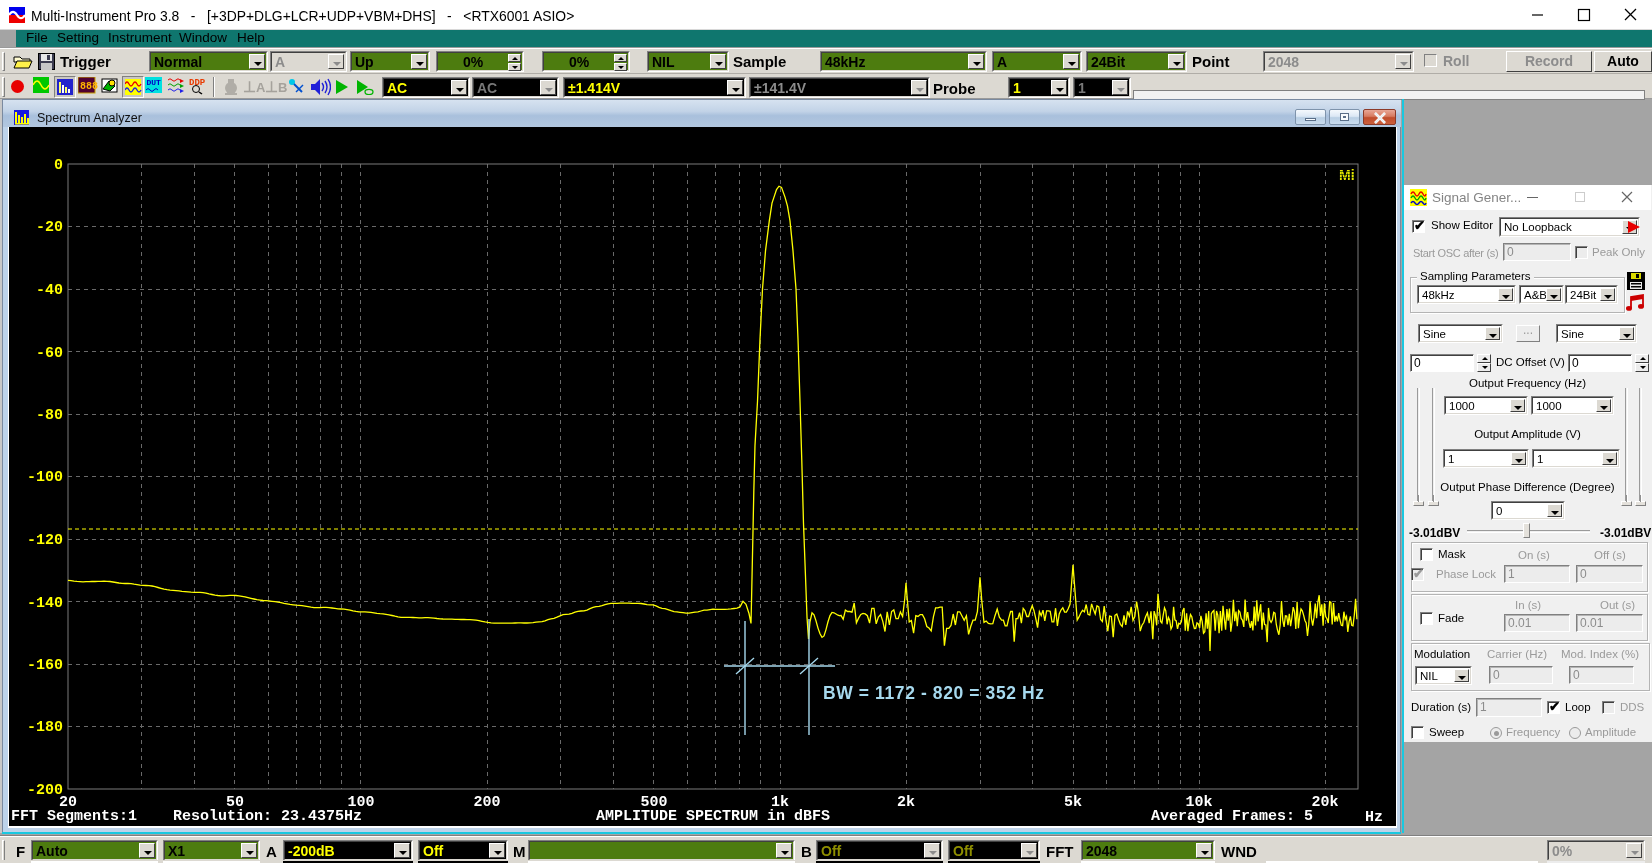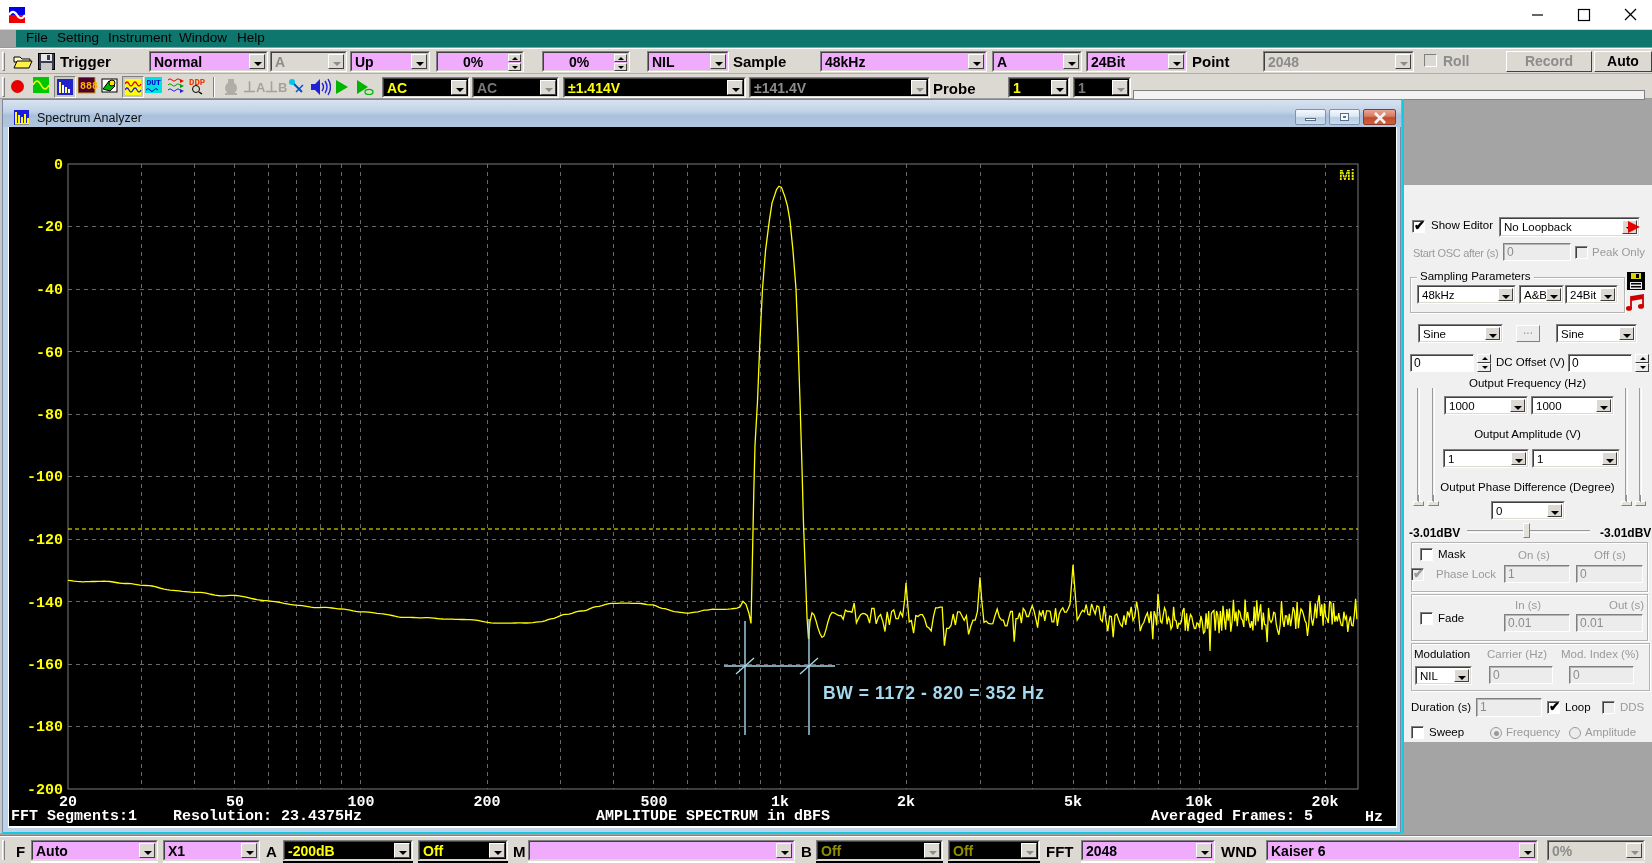--- a/index.html
+++ b/index.html
@@ -1,40 +1,41 @@
 <!DOCTYPE html>
 <html><head><meta charset="utf-8"><style>
 *{margin:0;padding:0;box-sizing:border-box;}
 html,body{width:1652px;height:863px;overflow:hidden;background:#a4a4a4;
 font-family:"Liberation Sans",sans-serif;}
 .abs{position:absolute;}
 .tb{background:#dcd9d2;}
 .lbl{font-weight:bold;font-size:14px;color:#000;}
 .combo{position:absolute;height:21px;border:1px solid;border-color:#808080 #fff #fff #808080;background:#fff;}
-.combo .in{position:absolute;left:0;top:0;right:0;bottom:0;border:1px solid;border-color:#404040 #dcd9d2 #dcd9d2 #404040;background:#f0abfc;}
+.combo .in{position:absolute;left:0;top:0;right:0;bottom:0;border:1px solid;border-color:#404040 #dcd9d2 #dcd9d2 #404040;background:#4d7c0f;}
 .combo.dis .in{background:#dcd9d2;}
 .combo.blk .in{background:#000;}
 .ctext{position:absolute;left:3px;top:1px;font-size:14px;font-weight:bold;white-space:nowrap;}
 .arrow{position:absolute;right:1px;top:1px;bottom:1px;width:16px;background:#dcd9d2;
 border:1px solid;border-color:#fff #404040 #404040 #fff;}
 .arrow.g{}
 .arr-t{position:absolute;left:4px;top:7px;width:0;height:0;border-left:4px solid transparent;border-right:4px solid transparent;border-top:4px solid #000;}
 .arrow.g .arr-t{border-top-color:#8c8c8c;}
 .chk{position:absolute;width:13px;height:13px;background:#fff;border:1px solid;border-color:#808080 #fff #fff #808080;box-shadow:inset 1px 1px 0 #404040;}
 .chk.dis{background:#dcd9d2;}
 .chk .m{position:absolute;left:1px;top:-3px;font-size:13px;font-weight:bold;color:#000;}
 svg text{font-family:"Liberation Mono",monospace;}
 </style></head><body>
 
 <div class="abs" style="left:0;top:0;width:1652px;height:30px;background:#fff;border-bottom:1px solid #d8d8d8;">
  <svg class="abs" style="left:9px;top:7px;" width="16" height="16" viewBox="0 0 20 20">
   <rect x="0" y="0" width="20" height="10" fill="#0000ee"></rect>
       <rect x="0" y="10" width="20" height="10" fill="#ee0000"></rect>
   <path d="M0 10 Q5 2 10 10 Q15 18 20 10" fill="none" stroke="#fff" stroke-width="2.8"></path>
  </svg>
+ <div class="abs" style="left:31px;top:8px;font-size:13.9px;color:#000;">Multi-Instrument Pro 3.8&nbsp;&nbsp;&nbsp;-&nbsp;&nbsp;&nbsp;[+3DP+DLG+LCR+UDP+VBM+DHS]&nbsp;&nbsp;&nbsp;-&nbsp;&nbsp;&nbsp;&lt;RTX6001 ASIO&gt;</div>
  <svg class="abs" style="left:1521px;top:0;" width="126" height="30" viewBox="0 0 126 30">
   <line x1="11" y1="15" x2="22" y2="15" stroke="#000" stroke-width="1.2"></line>
   <rect x="57.5" y="9.5" width="11" height="11" fill="none" stroke="#000" stroke-width="1.2"></rect>
   <line x1="104" y1="9" x2="115" y2="20" stroke="#000" stroke-width="1.2"></line>
   <line x1="115" y1="9" x2="104" y2="20" stroke="#000" stroke-width="1.2"></line>
  </svg>
 </div>
 <div class="abs" style="left:0;top:30px;width:1652px;height:17px;background:#0f766e;font-size:13.5px;line-height:16px;color:#000;margin-left:16px;">
  <span class="abs" style="left:10px;top:0;">File</span>
  <span class="abs" style="left:41px;top:0;">Setting</span>
@@ -394,20 +395,34 @@
           <line x1="715" y1="539" x2="826" y2="539" stroke="#a6d9ee" stroke-width="1.4"></line>
           <line x1="727" y1="547" x2="745" y2="531" stroke="#a6d9ee" stroke-width="1.4"></line>
           <line x1="791" y1="547" x2="809" y2="531" stroke="#a6d9ee" stroke-width="1.4"></line>
           <text x="814" y="572" font-size="17.5" font-weight="bold" fill="#a6d9ee" style="font-family:&quot;Liberation Sans&quot;,sans-serif;letter-spacing:0.6px;">BW = 1172 - 820 = 352 Hz</text>
         </svg>
       </div>
     </div>
   </div>
 <div class="abs" style="left:1402px;top:99px;width:2px;height:734px;background:#18c8e0;"></div>
 <div class="abs" style="left:1402px;top:185px;width:250px;height:557px;background:#f0f0f0;border-left:2px solid #18c8e0;font-size:11.5px;">
+    <div class="abs" style="left:0;top:0;width:247px;height:25px;background:#fff;">
+      <svg class="abs" style="left:6px;top:4px;" width="17" height="17">
+        <rect width="17" height="17" fill="#ffff00"></rect>
+        <path d="M1 5 q2 -4 4 0 q2 4 4 0 q2 -4 4 0 q2 4 3 0" stroke="#e80000" fill="none" stroke-width="1.4"></path>
+        <path d="M1 9 q2 -4 4 0 q2 4 4 0 q2 -4 4 0 q2 4 3 0" stroke="#00a000" fill="none" stroke-width="1.4"></path>
+        <path d="M1 14 q2 -3 4 0 q2 3 4 0 q2 -3 4 0 q2 3 3 0" stroke="#0000d0" fill="none" stroke-width="1.4"></path>
+      </svg>
+      <div class="abs" style="left:28px;top:5px;font-size:13.5px;color:#848484;">Signal Gener...</div>
+      <div class="abs" style="left:123px;top:12px;width:11px;height:1.4px;background:#666;"></div>
+      <div class="abs" style="left:171px;top:7px;width:10px;height:10px;border:1px solid #ccc;"></div>
+      <svg class="abs" style="left:217px;top:6px;" width="12" height="12">
+        <path d="M1 1 L11 11 M11 1 L1 11" stroke="#666" stroke-width="1.2"></path>
+      </svg>
+    </div>
     <div class="chk" style="left:8px;top:35px;background:#fff;">
       <div class="m" style="color:#000;">✔</div>
     </div>
     <div class="abs" style="left:27px;top:34px;color:#000;white-space:nowrap;text-align:right;">Show Editor</div>
     <div class="combo" style="left:95px;top:32px;width:141px;height:20px;">
       <div class="in" style="background:#fff;">
         <div class="ctext" style="color:#000;font-weight:normal;font-size:11.5px;top:2px;">No Loopback</div>
         <div class="arrow" style="width:15px;">
           <div class="arr-t" style="top:6px;left:3px;"></div>
         </div>
@@ -567,21 +582,21 @@
     </div>
     <div class="abs" style="left:32px;top:383px;color:#9a9a9a;white-space:nowrap;">Phase Lock</div>
     <div class="abs" style="left:100px;top:380px;width:66px;height:18px;background:#ececec;border:1px solid;border-color:#808080 #fff #fff #808080;box-shadow:inset 1px 1px 0 #b4b4b4;">
       <div class="abs" style="left:3px;top:1px;font-size:12px;color:#8c8c8c;">1</div>
     </div>
     <div class="abs" style="left:172px;top:380px;width:67px;height:18px;background:#ececec;border:1px solid;border-color:#808080 #fff #fff #808080;box-shadow:inset 1px 1px 0 #b4b4b4;">
       <div class="abs" style="left:3px;top:1px;font-size:12px;color:#8c8c8c;">0</div>
     </div>
     <div class="abs" style="left:7px;top:409px;width:237px;height:47px;border:1px solid #b4b4b4;box-shadow:1px 1px 0 #fff,inset 1px 1px 0 #fff;"></div>
     <div class="abs" style="left:111px;top:414px;color:#9a9a9a;white-space:nowrap;">In (s)</div>
-    <div class="abs" style="left:205px;top:414px;color:#9a9a9a;white-space:nowrap;">Out (s)</div>
+    <div class="abs" style="left:196px;top:414px;color:#9a9a9a;white-space:nowrap;">Out (s)</div>
     <div class="chk" style="left:16px;top:427px;background:#fff;"></div>
     <div class="abs" style="left:34px;top:427px;color:#000;white-space:nowrap;">Fade</div>
     <div class="abs" style="left:100px;top:429px;width:66px;height:18px;background:#ececec;border:1px solid;border-color:#808080 #fff #fff #808080;box-shadow:inset 1px 1px 0 #b4b4b4;">
       <div class="abs" style="left:3px;top:1px;font-size:12px;color:#8c8c8c;">0.01</div>
     </div>
     <div class="abs" style="left:172px;top:429px;width:67px;height:18px;background:#ececec;border:1px solid;border-color:#808080 #fff #fff #808080;box-shadow:inset 1px 1px 0 #b4b4b4;">
       <div class="abs" style="left:3px;top:1px;font-size:12px;color:#8c8c8c;">0.01</div>
     </div>
     <div class="abs" style="left:7px;top:458px;width:239px;height:48px;border:1px solid #b4b4b4;box-shadow:1px 1px 0 #fff,inset 1px 1px 0 #fff;"></div>
     <div class="abs" style="left:10px;top:463px;color:#000;white-space:nowrap;">Modulation</div>
@@ -684,28 +699,20 @@
     <div class="abs lbl" style="left:1046px;top:6px;font-size:15px;">FFT</div>
     <div class="combo" style="left:1081px;top:3px;width:134px;">
       <div class="in">
         <div class="ctext" style="color:#000;">2048</div>
         <div class="arrow">
           <div class="arr-t"></div>
         </div>
       </div>
     </div>
     <div class="abs lbl" style="left:1221px;top:6px;font-size:15px;">WND</div>
-    <div class="combo" style="left:1266px;top:3px;width:272px;">
-      <div class="in">
-        <div class="ctext" style="color:#000;">Kaiser 6</div>
-        <div class="arrow">
-          <div class="arr-t"></div>
-        </div>
-      </div>
-    </div>
     <div class="combo dis" style="left:1547px;top:3px;width:98px;">
       <div class="in">
         <div class="ctext" style="color:#8c8c8c;">0%</div>
         <div class="arrow g">
           <div class="arr-t"></div>
         </div>
       </div>
     </div>
   </div>
 <div class="abs" style="left:0;top:860px;width:1652px;height:3px;background:#dcd9d2;">

